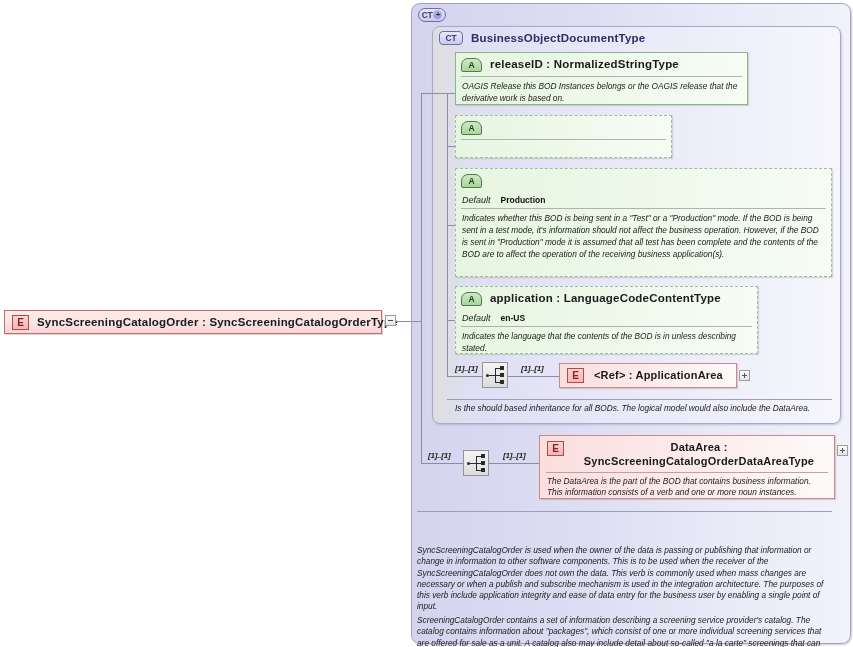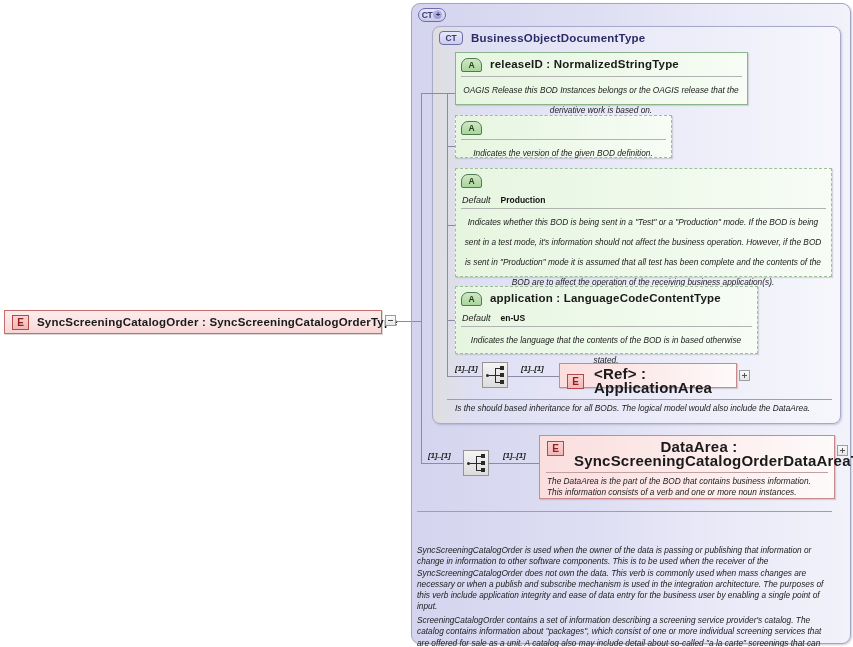--- a/index.html
+++ b/index.html
@@ -165,36 +165,35 @@
   .attr-default {
     display: flex; align-items: baseline;
     padding: 3px 6px 3px 6px;
     font-size: 9px;
   }
   .attr-default .dlabel { font-style: italic; color: #222; margin-right: 10px; }
   .attr-default .dvalue { font-weight: bold; color: #111; font-size: 8.5px; }
   .attr-doc {
     padding: 3px 7px 4px 6px;
     font-size: 8.3px; font-style: italic; color: #1b1b1b;
-    line-height: 20px;
-    text-align: center;
+    line-height: 12px;
   }
 
   
   .elem-box {
     position: absolute;
     box-sizing: border-box;
     background: linear-gradient(to right,#fbdede 0%, #fce9e9 45%, #fefafa 100%);
     border: 1px solid #c98a8a;
     box-shadow: 1px 1px 1px rgba(130,100,100,0.25);
   }
   .elem-head { display: flex; align-items: flex-start; padding: 4px 6px 4px 5px; }
   .elem-head .icon-E { margin-left: 2px; margin-right: 10px; margin-top: 1px; }
   .elem-name {
-    font-size: 15px; font-weight: bold; color: #1a1a1a;
+    font-size: 11px; font-weight: bold; color: #1a1a1a;
     letter-spacing: .2px; line-height: 14px;
   }
   .elem-sep { height: 1px; background: #c0a0a0; margin: 0 6px; }
   .elem-doc {
     padding: 3px 7px 4px 7px;
     font-size: 8.3px; font-style: italic; color: #1b1b1b;
     line-height: 11.2px;
   }
   .expand-btn {
     position: absolute;
@@ -301,21 +300,20 @@
   </div>
   <div class="attr-sep"></div>
   <div class="attr-doc">OAGIS Release this BOD Instances belongs or the OAGIS release that the derivative work is based on.</div>
 </div>
 
 <div class="attr-box optional" style="left:455px; top:115px; width:217px; height:43px;">
   <div class="attr-head">
     <span class="icon-A">A</span>
   </div>
   <div class="attr-sep"></div>
-  <div class="attr-doc">Indicates the version of the given BOD definition.</div>
 </div>
 
 <div class="attr-box optional" style="left:455px; top:168px; width:377px; height:109px;">
   <div class="attr-head">
     <span class="icon-A">A</span>
   </div>
   <div class="attr-default">
     <span class="dlabel">Default</span>
     <span class="dvalue">Production</span>
   </div>
@@ -326,21 +324,21 @@
 <div class="attr-box optional" style="left:455px; top:286px; width:303px; height:68px;">
   <div class="attr-head">
     <span class="icon-A">A</span>
     <span class="attr-name">application : LanguageCodeContentType</span>
   </div>
   <div class="attr-default">
     <span class="dlabel">Default</span>
     <span class="dvalue">en-US</span>
   </div>
   <div class="attr-sep"></div>
-  <div class="attr-doc">Indicates the language that the contents of the BOD is in based otherwise stated.</div>
+  <div class="attr-doc">Indicates the language that the contents of the BOD is in unless describing stated.</div>
 </div>
 
 <div class="card-label" style="left:455px; top:364px;">[1]..[1]</div>
 <div class="line-h" style="left:456px; top:376px; width:26px;"></div>
 
 <div class="seq-icon" style="left:482px; top:362px;">
   <span class="dot"></span>
   <span class="sl" style="left:6px; top:12px; width:7px; height:1px;"></span>
   <span class="sl" style="left:12px; top:5px; width:1px; height:15px;"></span>
   <span class="sl" style="left:12px; top:5px; width:5px; height:1px;"></span>

